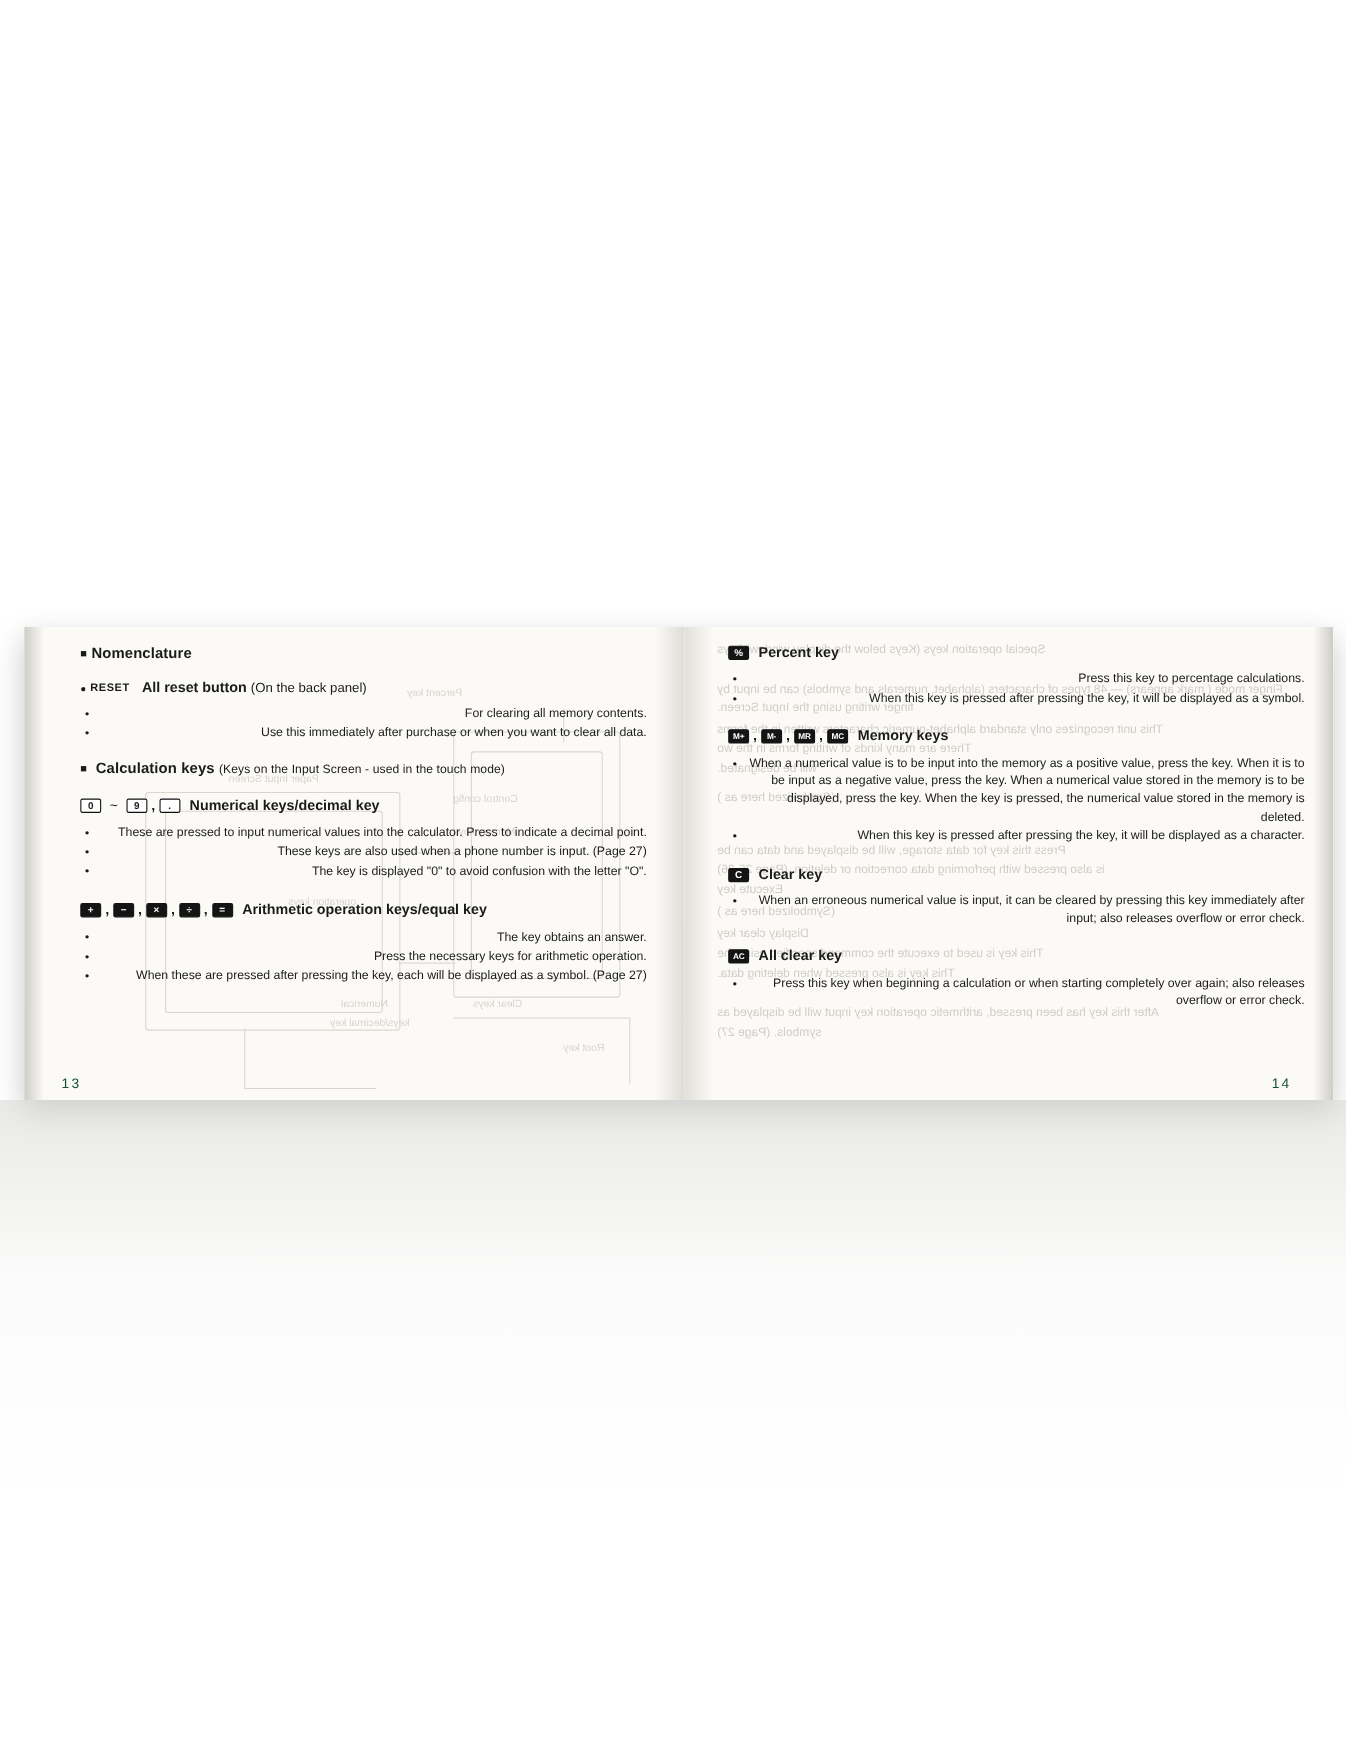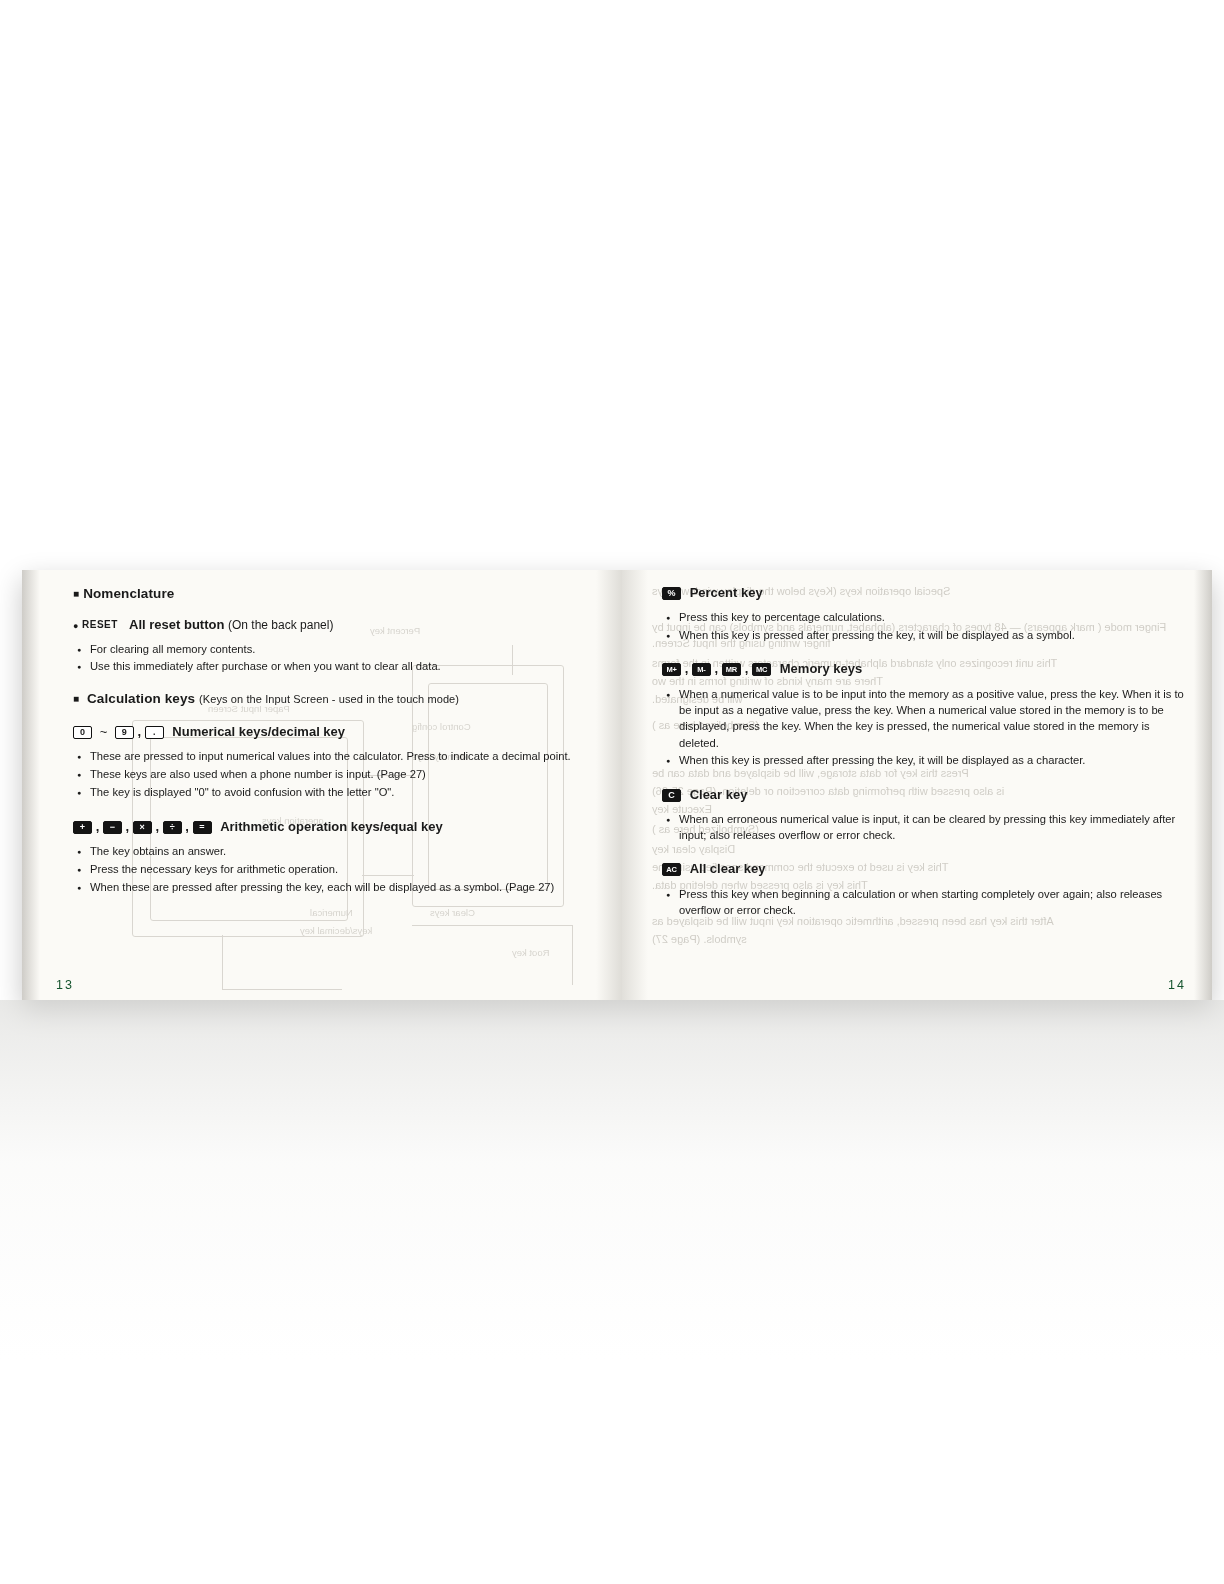--- a/index.html
+++ b/index.html
@@ -87,21 +87,21 @@
   }
   .subhead {
     font-size: 13px;
     font-weight: bold;
     margin: 13px 0 6px 0;
   }
   .subhead .norm {
     font-weight: normal;
     font-size: 12px;
   }
-  .bullets { margin: 0 0 0 4px; padding: 0; list-style: none; }
+  .bullets { margin: 0 0 0 4px; padding: 0; list-style: none; text-align: right; }
   .bullets li {
     position: relative;
     padding-left: 13px;
     margin: 1.5px 0;
     font-size: 11.2px;
     line-height: 1.45;
   }
   .bullets li::before {
     content: "\25CF";
     position: absolute;
@@ -140,21 +140,21 @@
   .keyrow .lbl { margin-left: 5px; }
   .tilde { font-weight: normal; margin: 0 4px; }
   .pagenum {
     position: absolute;
     bottom: 8px;
     font-size: 12.5px;
     letter-spacing: 2px;
     color: #14532d;
   }
   .pagenum.left { left: 34px; }
-  .pagenum.right { right: 26px; }
+  .pagenum.right { right: 38px; }
 
   
   .ghost {
     position: absolute;
     inset: 0;
     opacity: 0.30;
     color: #6b6558;
     pointer-events: none;
     font-size: 11px;
     line-height: 1.45;

